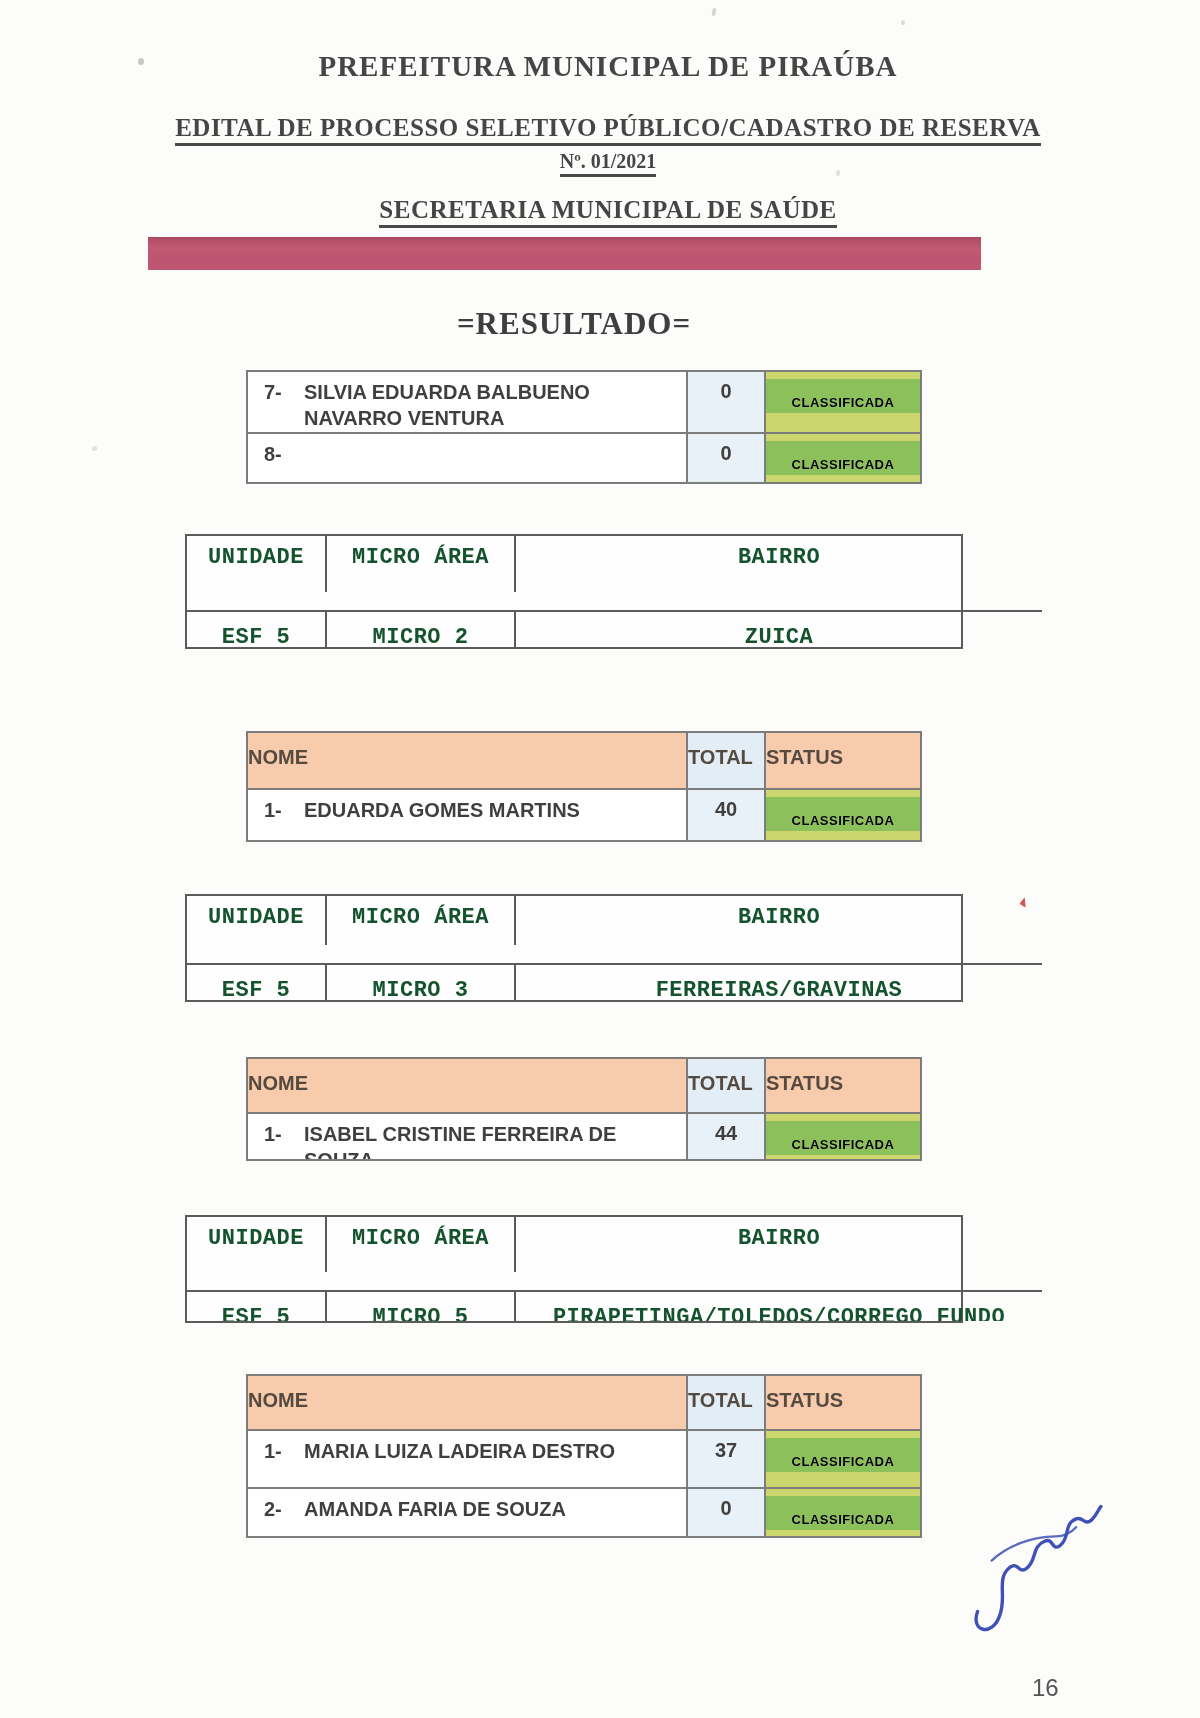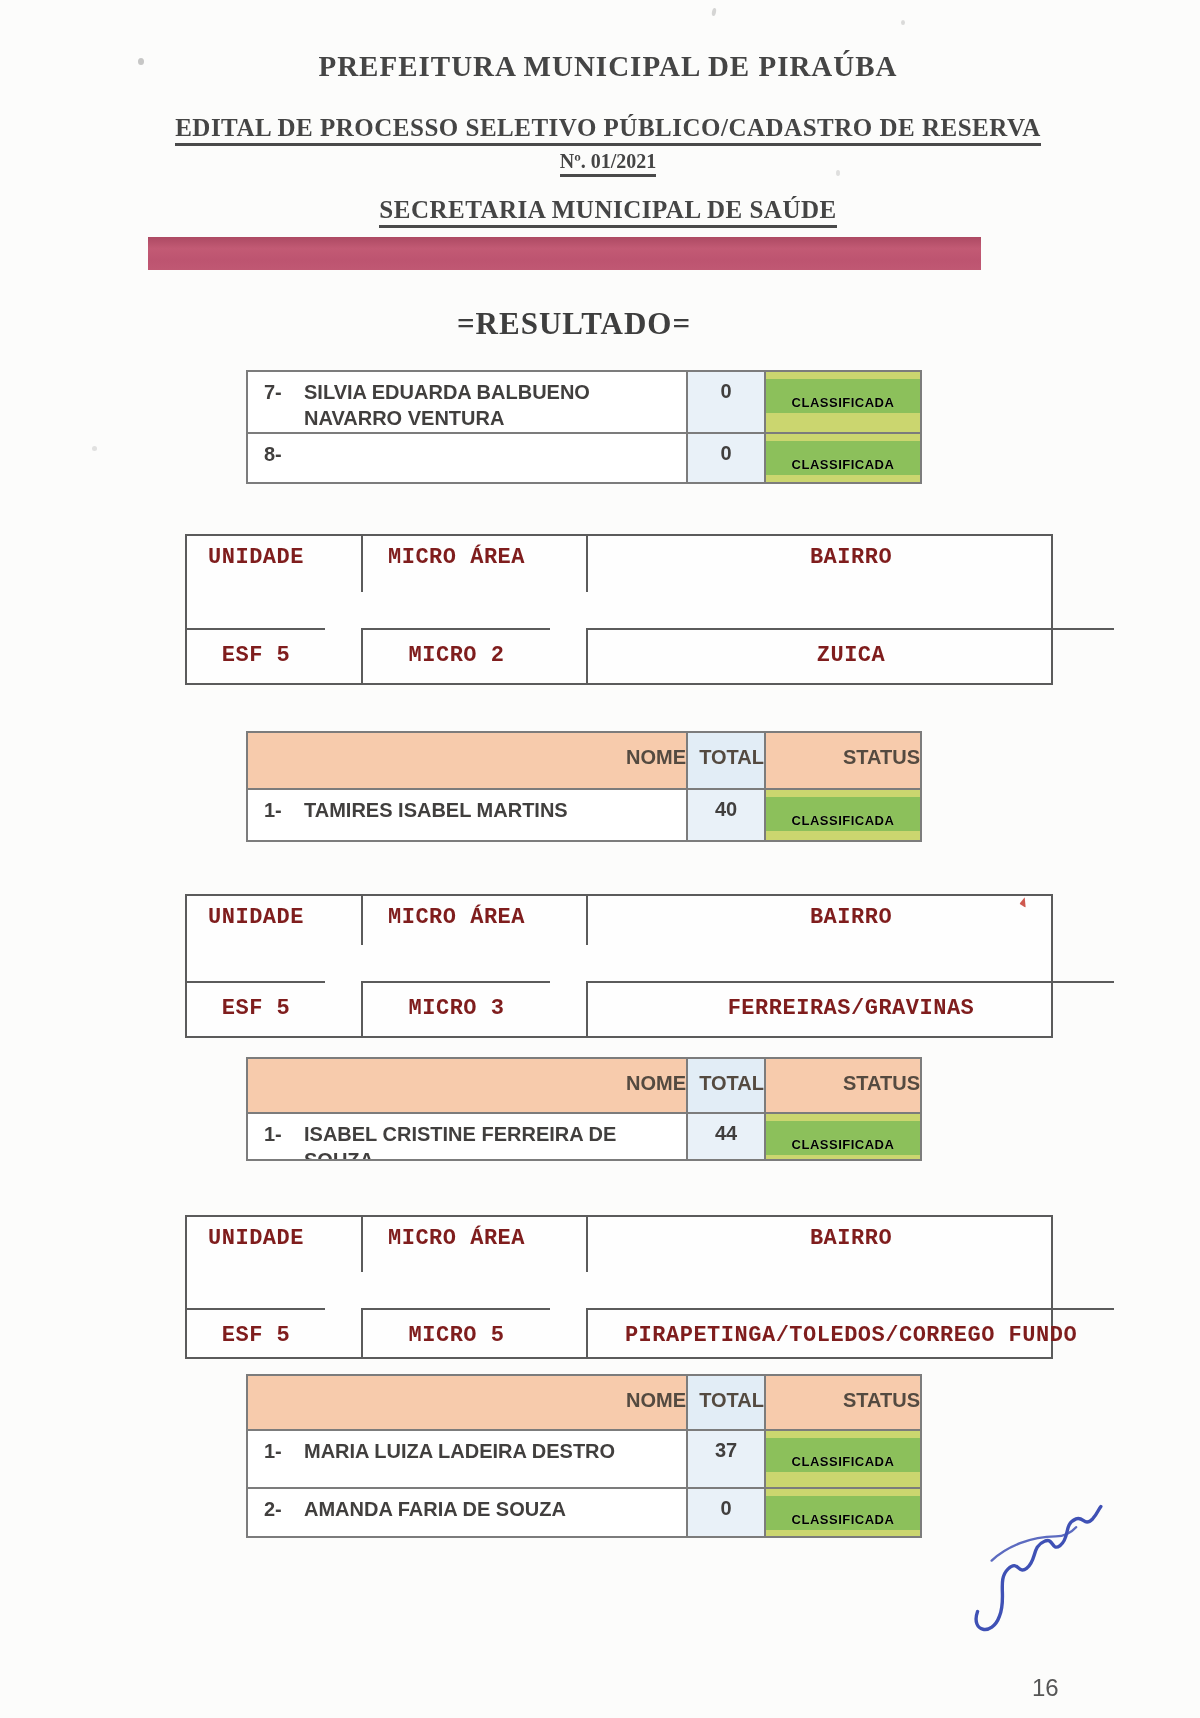--- a/index.html
+++ b/index.html
@@ -22,46 +22,46 @@
     font-family:"Liberation Serif", serif; font-weight:bold; font-size:31px;
     color:#3e3e3e; letter-spacing:1px; }
 
   
   .ntbl { position:absolute; left:246px; width:676px; box-sizing:border-box;
     border:2px solid #7c7c7c; display:grid; grid-template-columns:438px 78px 156px;
     background:#fff; }
   .ncell { box-sizing:border-box; overflow:hidden; }
   .bl { border-left:2px solid #7c7c7c; }
   .bt { border-top:2px solid #7c7c7c; }
-  .nhdr { text-align:right; font-weight:bold; font-size:20px; color:#544a40;
+  .nhdr { text-align:left; font-weight:bold; font-size:20px; color:#544a40;
     padding-top:13px; }
   .hdr-peach { background:#f7cbac; }
   .hdr-blue  { background:#e2edf6; }
   .name-cell { display:flex; padding:7px 0 0 16px; font-weight:bold; font-size:20px;
     color:#413f3e; line-height:26px; }
   .num { width:40px; flex:none; }
   .total-cell { background:#e9f1f8; text-align:center; font-weight:bold;
     font-size:20px; padding-top:8px; color:#413f3e; }
   .status-cell { background:#cbd66f; display:flex; justify-content:center;
     align-items:flex-start; padding-top:7px; }
   .chip { background:#8cc05b; color:#000000; font-size:13px; font-weight:bold;
     letter-spacing:.5px; padding:16px 6px 3px; min-width:148px; text-align:center;
     text-shadow:0 0 1px rgba(255,255,255,.4); }
 
   
-  .utbl { position:absolute; left:185px; width:868px; box-sizing:border-box;
+  .utbl { position:absolute; left:185px; width:778px; box-sizing:border-box;
     border:2px solid #5b5b5b; display:grid; grid-template-columns:138px 189px 528px;
     background:#fefefe;
     font-family:"Liberation Mono", monospace; font-weight:bold; font-size:22px;
-    color:#7f1d1d; letter-spacing:.5px;gap:36px; }
+    color:#14532d; letter-spacing:.5px; }
   .ucell { box-sizing:border-box; text-align:center; overflow:hidden; }
   .ubl { border-left:2px solid #5b5b5b; }
   .ubt { border-top:2px solid #5b5b5b; }
   .uhdr  { padding-top:9px; }
-  .udata { padding-top:13px; }
+  .udata { padding-top:13px;margin-top:18px; }
 
   
   .signature { position:absolute; left:952px; top:1518px; width:170px; height:110px;
     transform:rotate(-14deg); }
   .page-number { position:absolute; left:1032px; top:1674px; font-size:24px;
     color:#565656; }
 
   
   .speck { position:absolute; background:#9a9a9a; border-radius:50%; }
   .s1 { left:138px; top:58px;  width:6px; height:7px; opacity:.55; }
@@ -121,21 +121,21 @@
     <div class="ucell udata ubl ubt">MICRO 2</div>
     <div class="ucell udata ubl ubt">ZUICA</div>
   </div>
 
   <div class="ntbl" style="top:731px; grid-template-rows:55px 52px;">
     <div class="ncell nhdr hdr-peach">NOME</div>
     <div class="ncell nhdr hdr-blue bl">TOTAL</div>
     <div class="ncell nhdr hdr-peach bl">STATUS</div>
     <div class="ncell name-cell bt">
       <span class="num">1-</span>
-      <span>TAMIRES ISABEL MARTINS</span>
+      <span>EDUARDA GOMES MARTINS</span>
     </div>
     <div class="ncell total-cell bl bt">40</div>
     <div class="ncell status-cell bl bt">
       <span class="chip">CLASSIFICADA</span>
     </div>
   </div>
 
   <div class="utbl" style="top:894px; grid-template-rows:49px 55px;">
     <div class="ucell uhdr">UNIDADE</div>
     <div class="ucell uhdr ubl">MICRO ÁREA</div>

